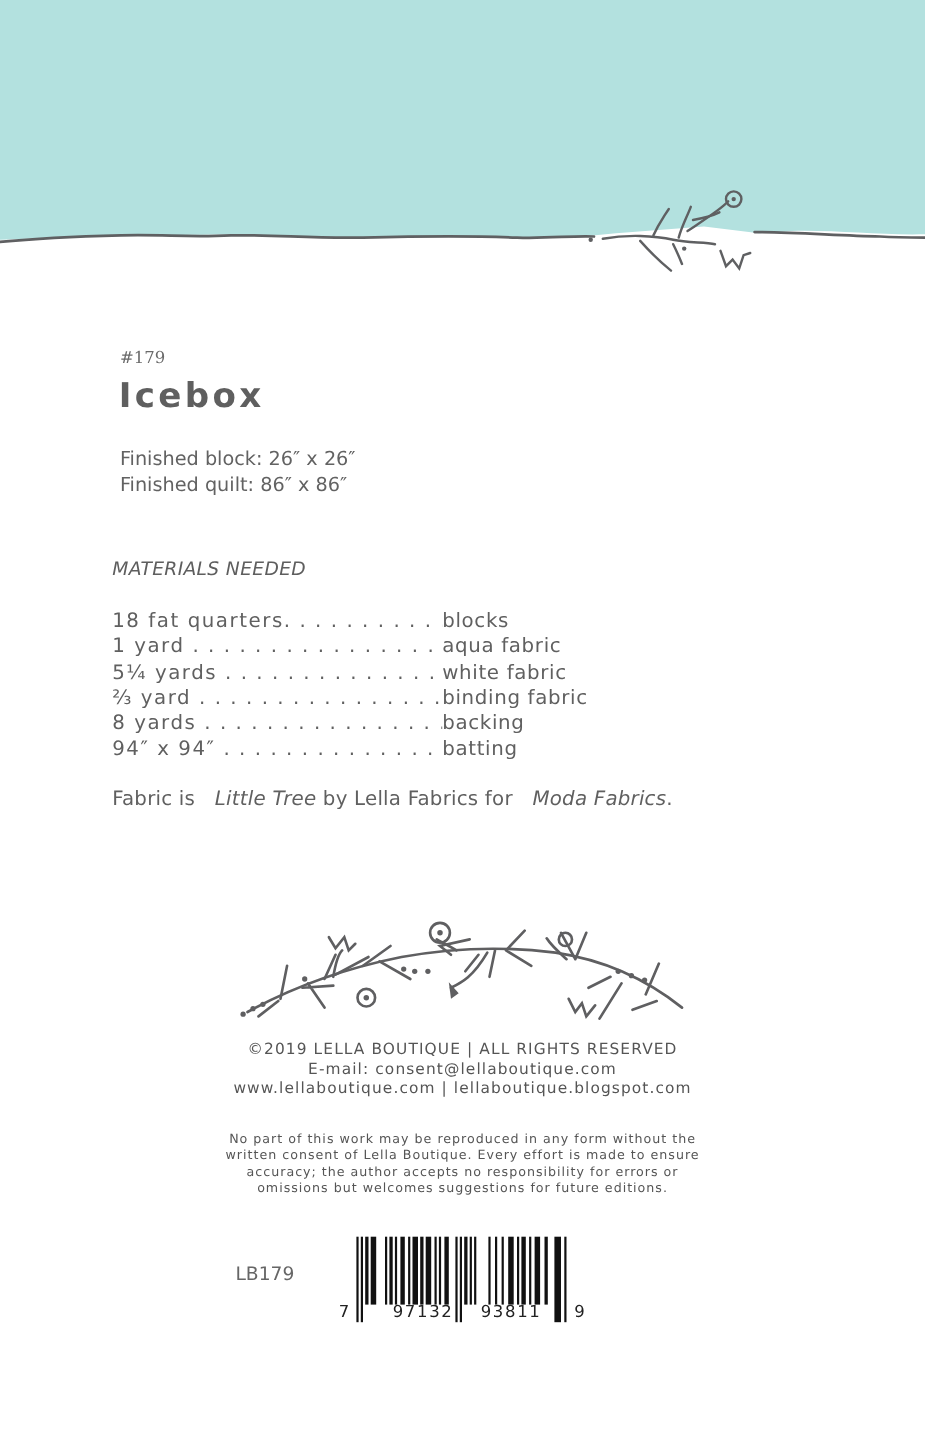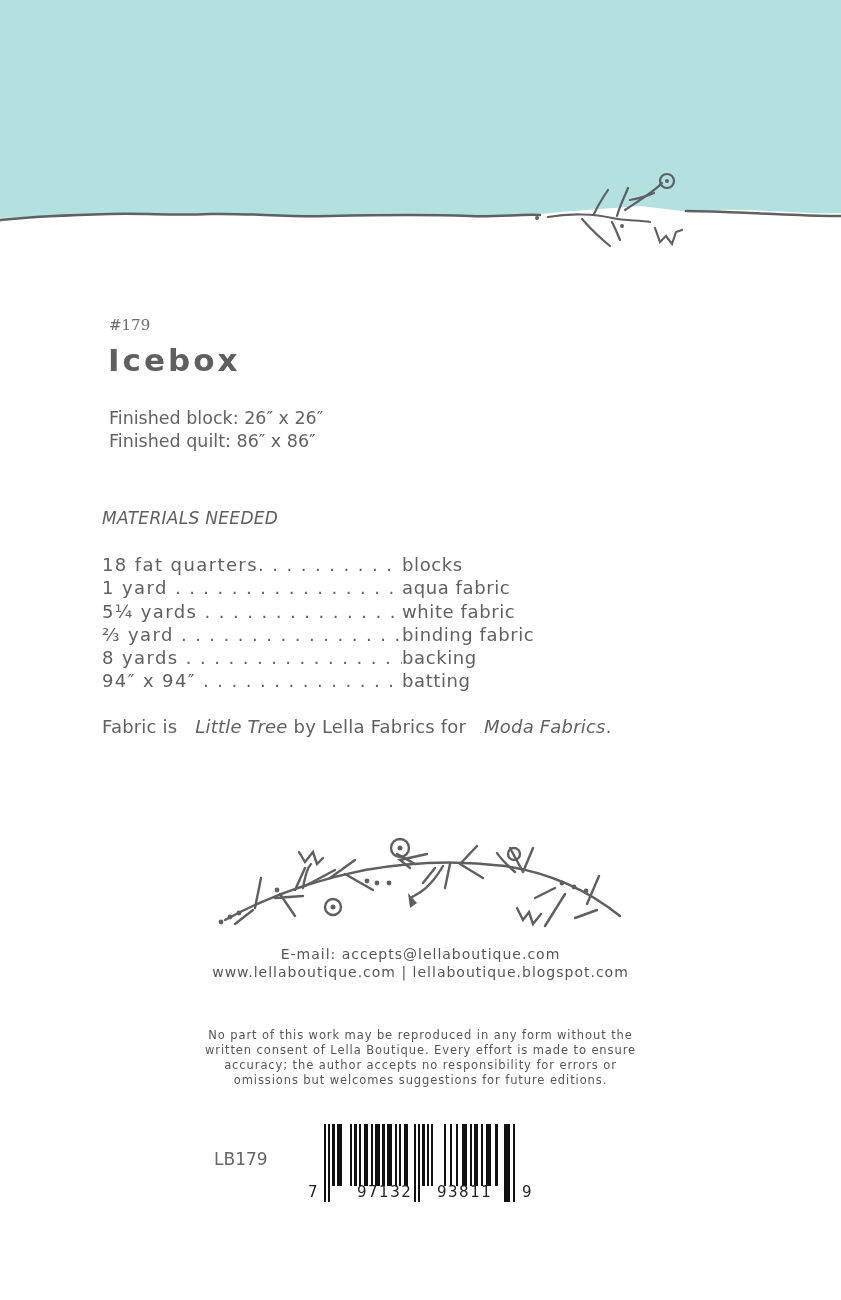--- a/index.html
+++ b/index.html
@@ -112,21 +112,22 @@
         <circle cx="184" cy="55" r="2.4"></circle>
       <circle cx="357" cy="55" r="2.4"></circle>
         <circle cx="369" cy="59" r="2.4"></circle>
         <circle cx="381" cy="63" r="2.4"></circle>
       <path d="M203 65 L212 75 L205 80 Z"></path>
     </g>
   </svg>
 </div>
 
 <div class="footer copy">
-  <span class="l">E-mail: accepts@lellaboutique.com</span>
+  <span class="l">©2019 LELLA BOUTIQUE | ALL RIGHTS RESERVED</span>
+  <span class="l">E-mail: consent@lellaboutique.com</span>
   <span class="l">www.lellaboutique.com | lellaboutique.blogspot.com</span>
 </div>
 
 <div class="footer legal">
   <span class="l">No part of this work may be reproduced in any form without the</span>
   <span class="l">written consent of Lella Boutique. Every effort is made to ensure</span>
   <span class="l">accuracy; the author accepts no responsibility for errors or</span>
   <span class="l">omissions but welcomes suggestions for future editions.</span>
 </div>
 

